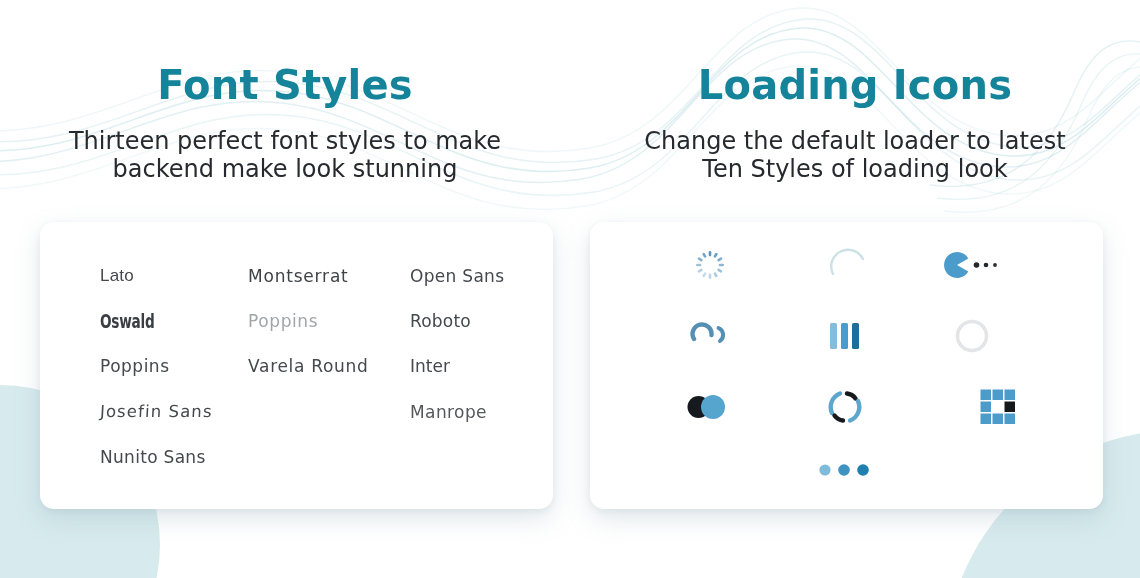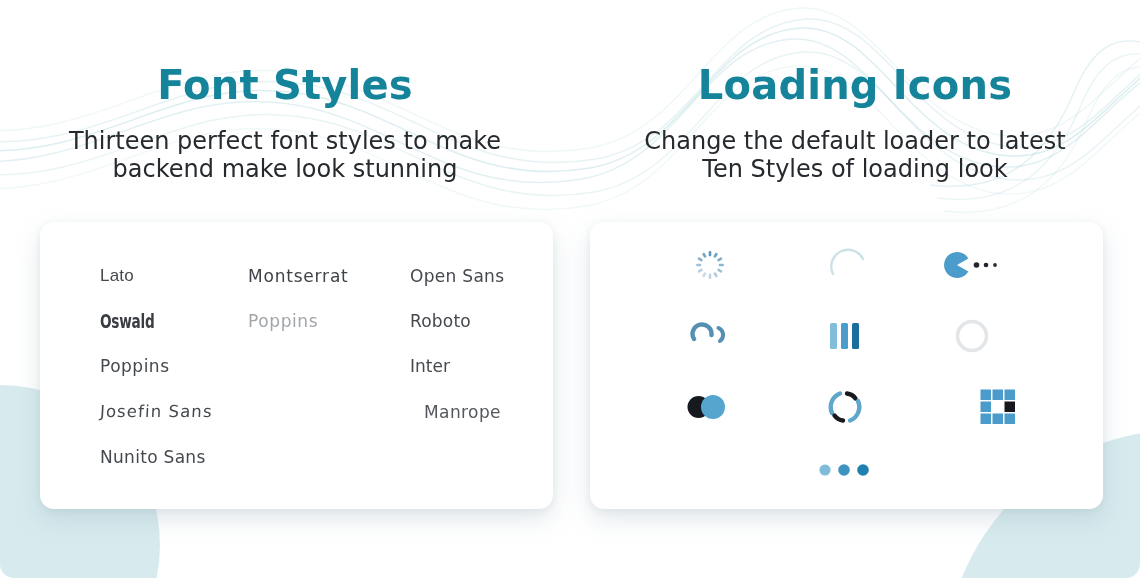--- a/index.html
+++ b/index.html
@@ -1,17 +1,17 @@
 <!DOCTYPE html>
 <html><head>
 <meta charset="utf-8">
 <style>
   html,body{margin:0;padding:0;}
   body{background:#ffffff;font-family:"DejaVu Sans","Liberation Sans",sans-serif;}
-  .stage{position:relative;width:1140px;height:578px;background:#ffffff;overflow:hidden;border-radius:14px;}
+  .stage{position:relative;width:1140px;height:578px;background:#ffffff;overflow:hidden;}
 
   
   .waves{position:absolute;left:0;top:0;width:1140px;height:240px;pointer-events:none;}
   .blob{position:absolute;border-radius:50%;background:#d7ebee;}
   .blob-left{width:320px;height:320px;left:-160px;top:385px;}
   .blob-right{width:470px;height:470px;left:945px;top:430px;}
 
   
   .section-title{position:absolute;top:62px;width:570px;margin:0;text-align:center;
     font-size:40px;line-height:46px;font-weight:800;color:#15849b;letter-spacing:0.2px;}
@@ -42,21 +42,21 @@
   .f-poppins{letter-spacing:0.5px;}
   .f-josefin{display:inline-block;transform:skewX(-3deg);letter-spacing:1.1px;font-size:16.5px !important;}
   .f-nunito{letter-spacing:0.3px;}
   .f-montserrat{letter-spacing:0.8px;color:#3f4347 !important;}
   .f-raleway{color:#a2a6aa !important;letter-spacing:0.6px;}
   .f-rubik{font-weight:700;color:#3f4347 !important;letter-spacing:0.2px;}
   .f-varela{letter-spacing:0.7px;}
   .f-opensans{letter-spacing:0.3px;}
   .f-roboto{letter-spacing:0.2px;}
   .f-inter{letter-spacing:0px;}
-  .f-manrope{color:#54585d !important;letter-spacing:0.4px;margin-left:14px;}
+  .f-manrope{color:#54585d !important;letter-spacing:0.4px;}
 
   
   .loader{position:absolute;display:flex;align-items:center;justify-content:center;}
 </style>
 </head>
 <body>
 
 <div class="stage">
 
   <svg class="waves" viewBox="0 0 1140 240" preserveAspectRatio="none">
@@ -101,20 +101,23 @@
       <div class="font-row">
           <span class="f-nunito">Nunito Sans</span>
         </div>
     </div>
     <div class="font-col font-col-2">
       <div class="font-row">
           <span class="f-montserrat">Montserrat</span>
         </div>
       <div class="font-row">
           <span class="f-raleway">Poppins</span>
+        </div>
+      <div class="font-row">
+          <span class="f-varela">Varela Round</span>
         </div>
     </div>
     <div class="font-col font-col-3">
       <div class="font-row">
           <span class="f-opensans">Open Sans</span>
         </div>
       <div class="font-row">
           <span class="f-roboto">Roboto</span>
         </div>
       <div class="font-row">

